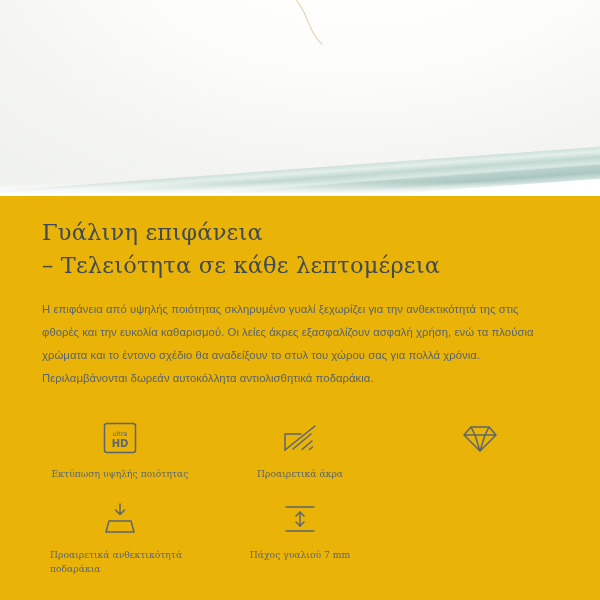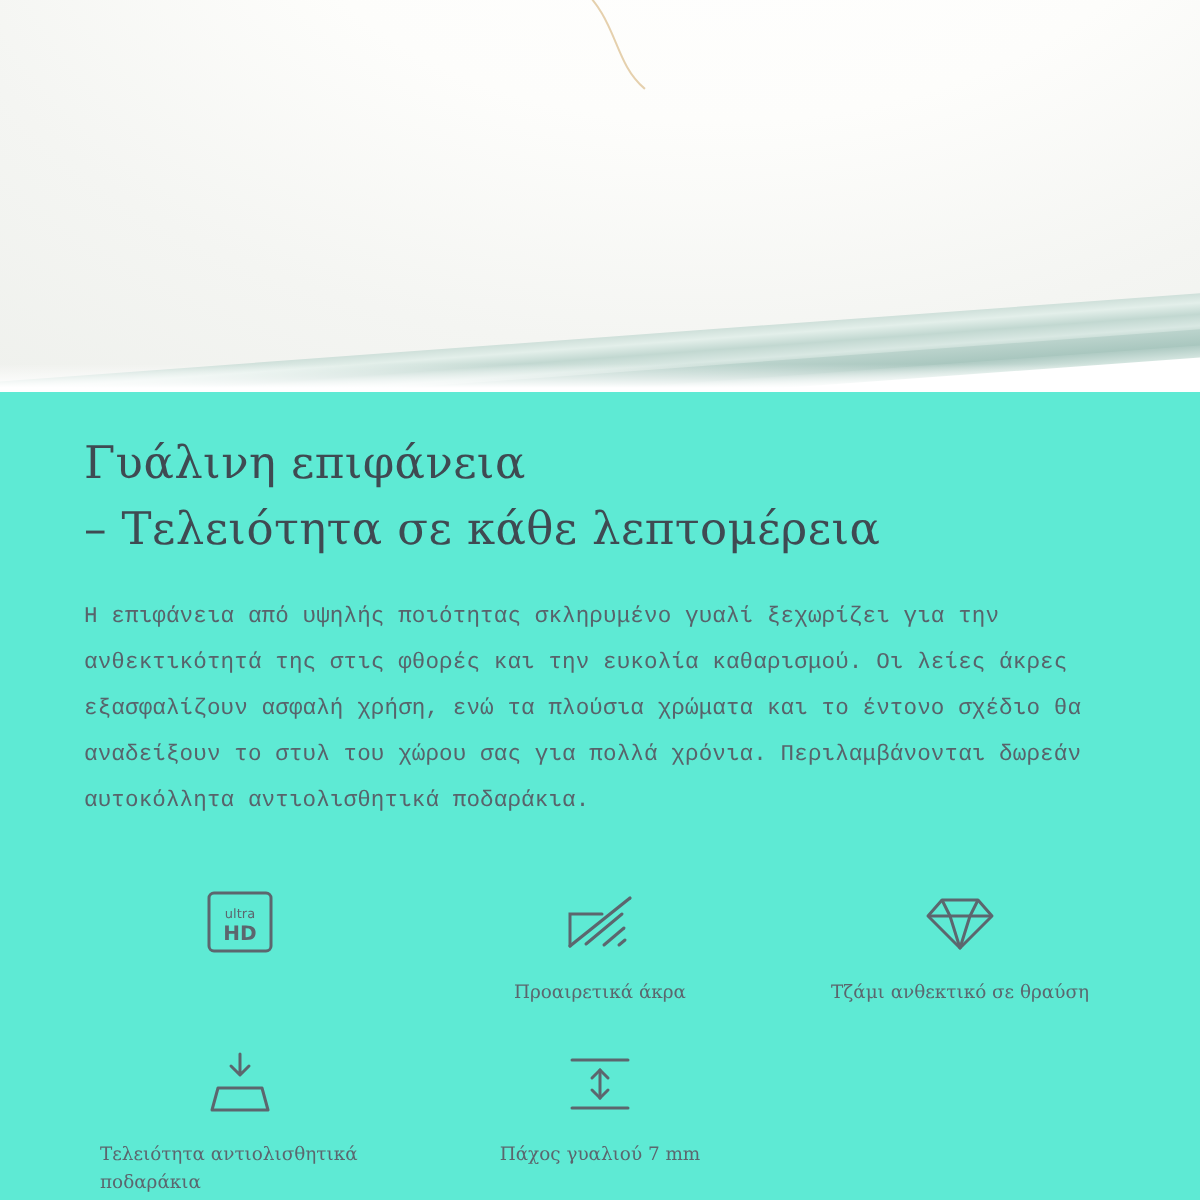--- a/index.html
+++ b/index.html
@@ -10,21 +10,21 @@
     width: 600px;
     height: 600px;
     background: #ffffff;
     font-family: "DejaVu Sans", sans-serif;
     overflow: hidden;
   }
   .page {
     position: relative;
     width: 600px;
     height: 600px;
-    background: #5eead4;
+    background: #eab308;
   }
 
   
   .hero {
     position: relative;
     width: 600px;
     height: 196px;
     overflow: hidden;
     background: #ffffff;
   }
@@ -100,21 +100,21 @@
     color: #3f4a52;
     font-weight: 400;
     letter-spacing: .2px;
     margin: 0;
   }
   .headline .line2 {
     display: block;
   }
   .body-copy {
     margin: 16px 0 0 0;
-    font-family: Liberation Mono, monospace;
+    font-family: Liberation Sans, sans-serif;
     font-size: 11.3px;
     line-height: 23px;
     color: #58636b;
     letter-spacing: .05px;
     text-align: left;
   }
 
   
   .features {
     margin-top: 26px;
@@ -192,20 +192,21 @@
 
 
     <div class="feature">
       <div class="feature-icon">
         <svg width="36" height="36" viewBox="0 0 36 36">
           <rect x="2.5" y="3.5" width="31" height="29" rx="2.5" fill="none" stroke="#5c666e" stroke-width="1.5"></rect>
           <text x="18" y="16" text-anchor="middle" font-family="DejaVu Sans, sans-serif" font-size="6.5" fill="#5c666e">ultra</text>
           <text x="18" y="27" text-anchor="middle" font-family="DejaVu Sans, sans-serif" font-size="10" font-weight="bold" fill="#5c666e">HD</text>
         </svg>
       </div>
+      <div class="feature-label">Εκτύπωση υψηλής ποιότητας</div>
     </div>
 
     <div class="feature">
       <div class="feature-icon">
         <svg width="38" height="36" viewBox="0 0 38 36">
           <g fill="none" stroke="#5c666e" stroke-width="1.5" stroke-linecap="round">
             <path d="M4 30 L4 14 L20 14"></path>
             <path d="M34 6 L4 30" stroke-width="1.6"></path>
             <path d="M30 14 L12 29"></path>
             <path d="M31 21 L21 29.5"></path>
@@ -219,33 +220,32 @@
     <div class="feature">
       <div class="feature-icon">
         <svg width="38" height="34" viewBox="0 0 38 34">
           <g fill="none" stroke="#5c666e" stroke-width="1.5" stroke-linejoin="round">
             <path d="M10 6 L28 6 L35 14 L19 30 L3 14 Z"></path>
             <path d="M3 14 L35 14"></path>
             <path d="M10 6 L14 14 L19 30 L24 14 L28 6"></path>
           </g>
         </svg>
       </div>
-      <div class="feature-label">Τζάμι ανθεκτικό σε θραύση</div>
     </div>
 
     <div class="feature">
       <div class="feature-icon">
         <svg width="38" height="36" viewBox="0 0 38 36">
           <g fill="none" stroke="#5c666e" stroke-width="1.5" stroke-linecap="round" stroke-linejoin="round">
             <path d="M19 3 L19 13 M14.5 9 L19 13.5 L23.5 9"></path>
             <path d="M8 20 L30 20 L33 31 L5 31 Z"></path>
           </g>
         </svg>
       </div>
-      <div class="feature-label">Τελειότητα αντιολισθητικά ποδαράκια</div>
+      <div class="feature-label">Προαιρετικά ανθεκτικότητά ποδαράκια</div>
     </div>
 
     <div class="feature">
       <div class="feature-icon">
         <svg width="38" height="34" viewBox="0 0 38 34">
           <g fill="none" stroke="#5c666e" stroke-width="1.5" stroke-linecap="round">
             <path d="M5 5 L33 5"></path>
             <path d="M5 29 L33 29"></path>
             <path d="M19 10 L19 24"></path>
             <path d="M15 14 L19 10 L23 14"></path>

